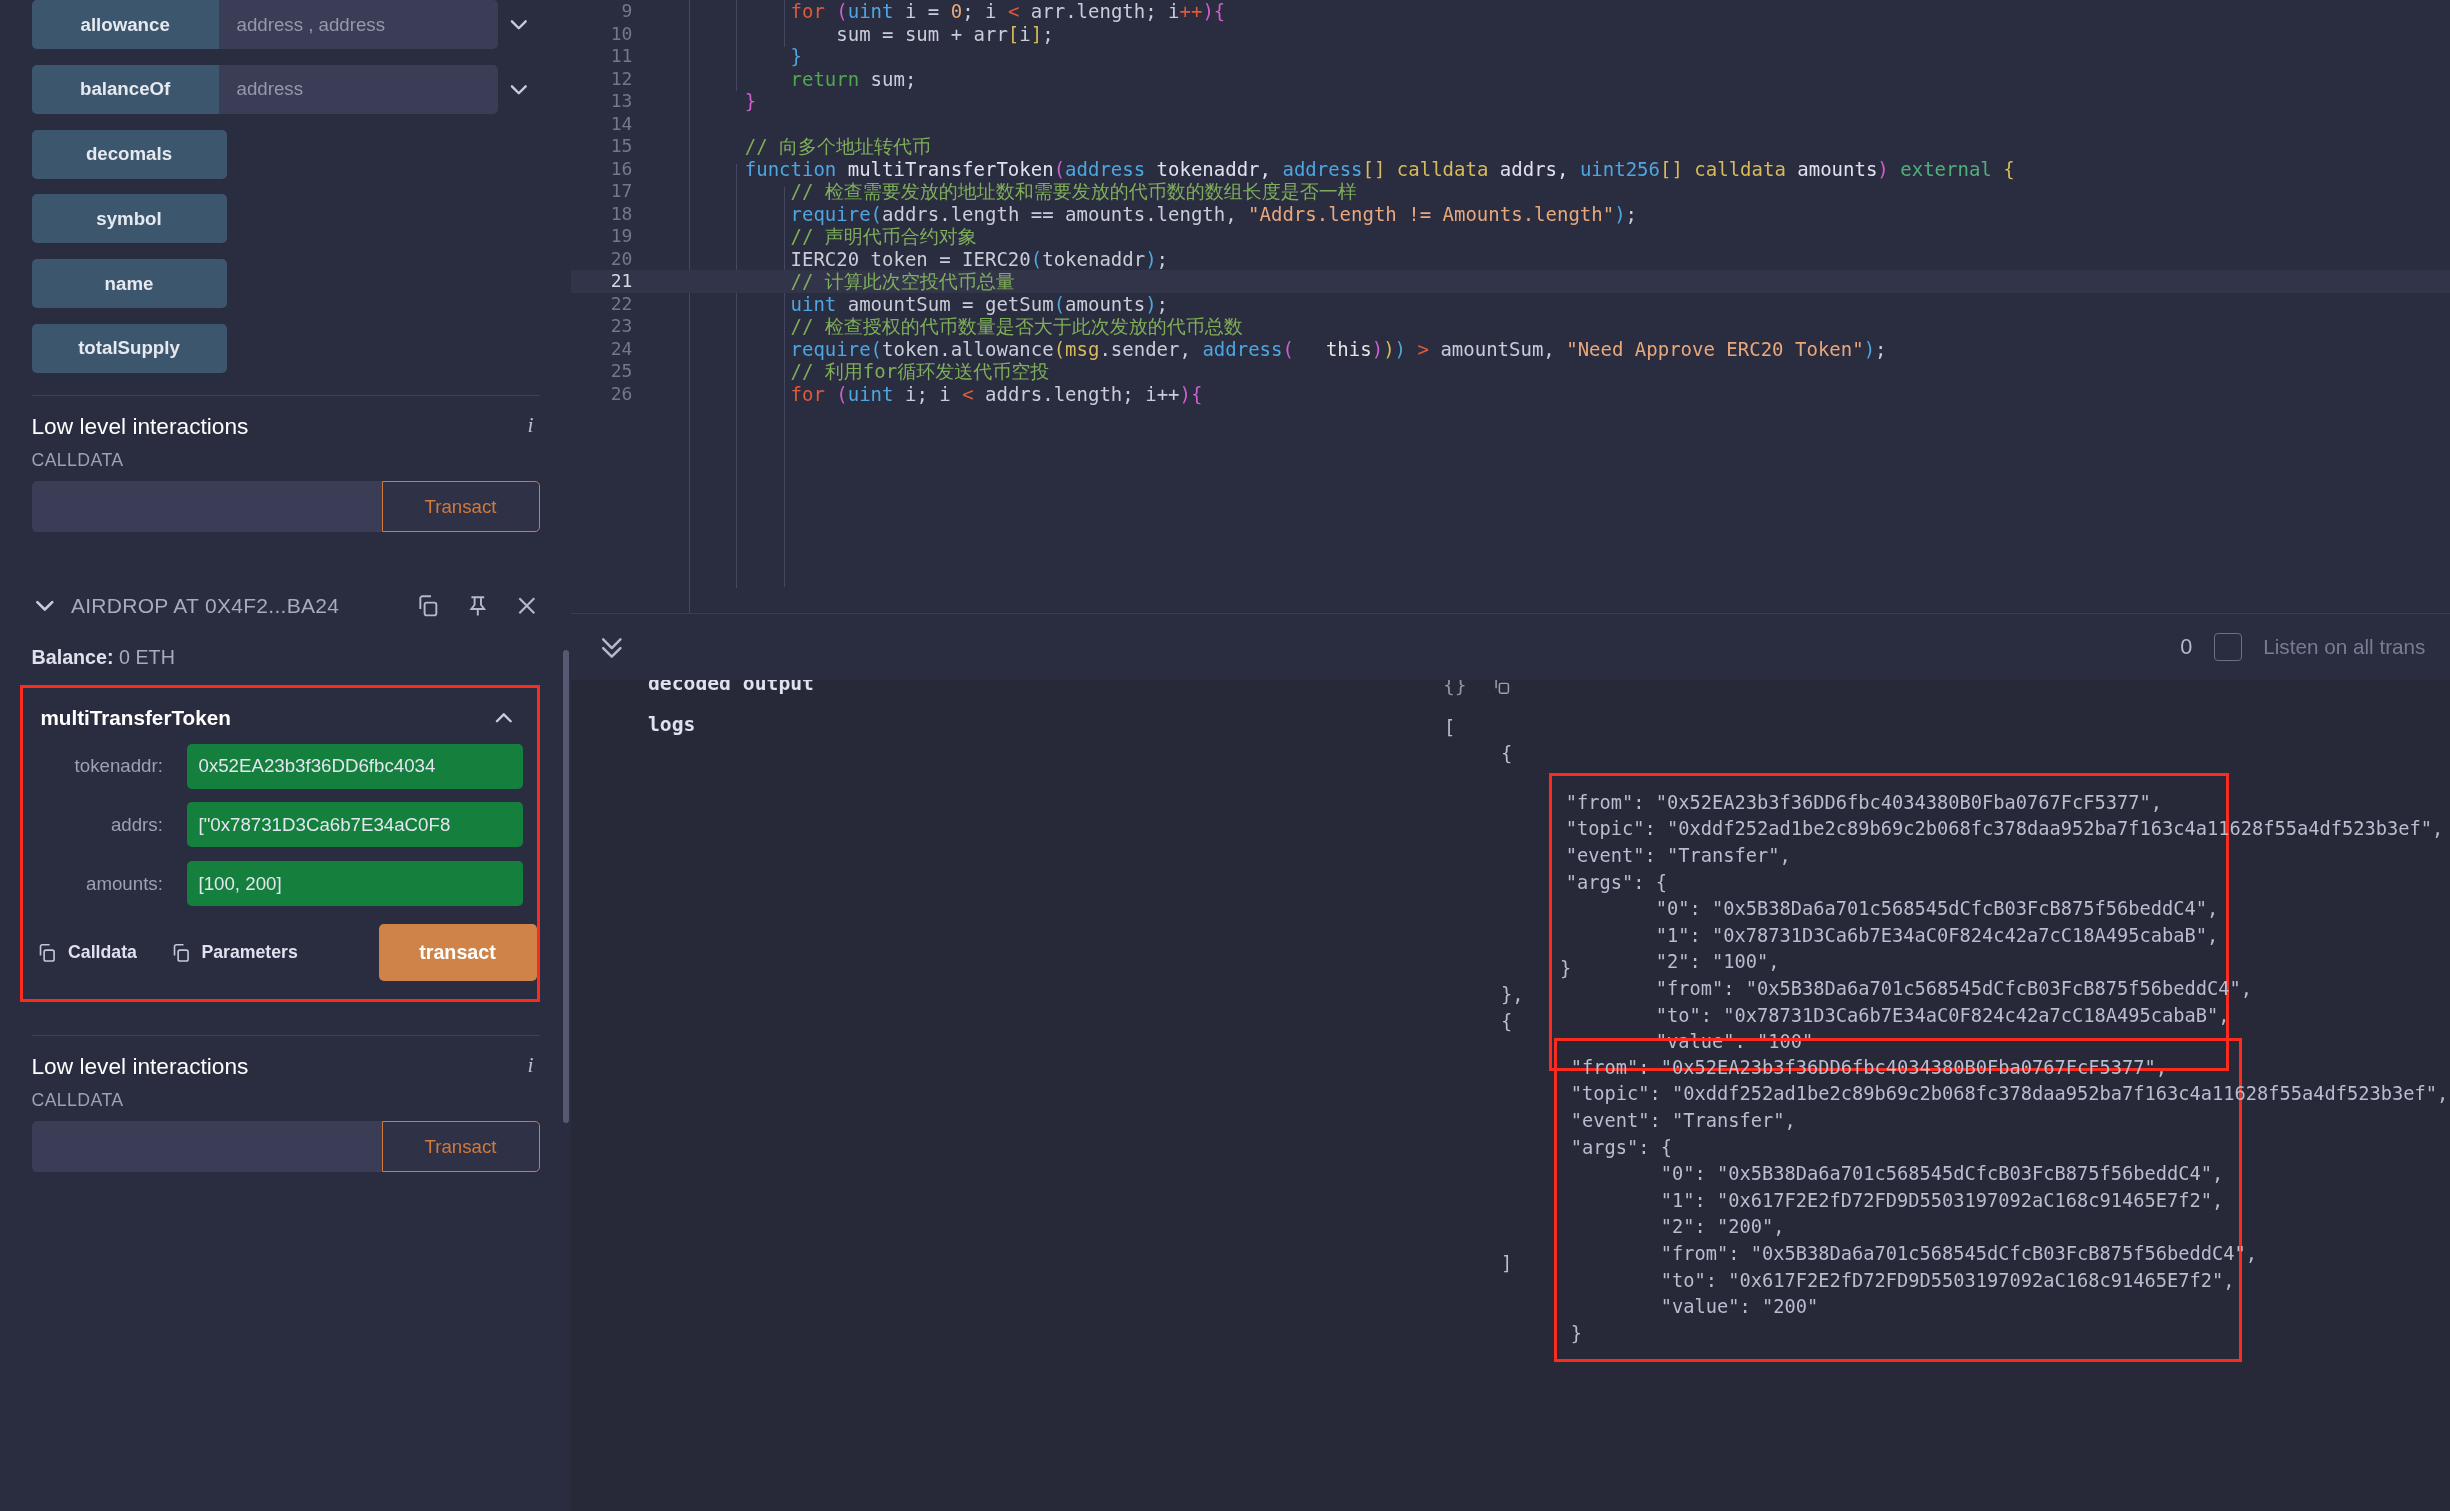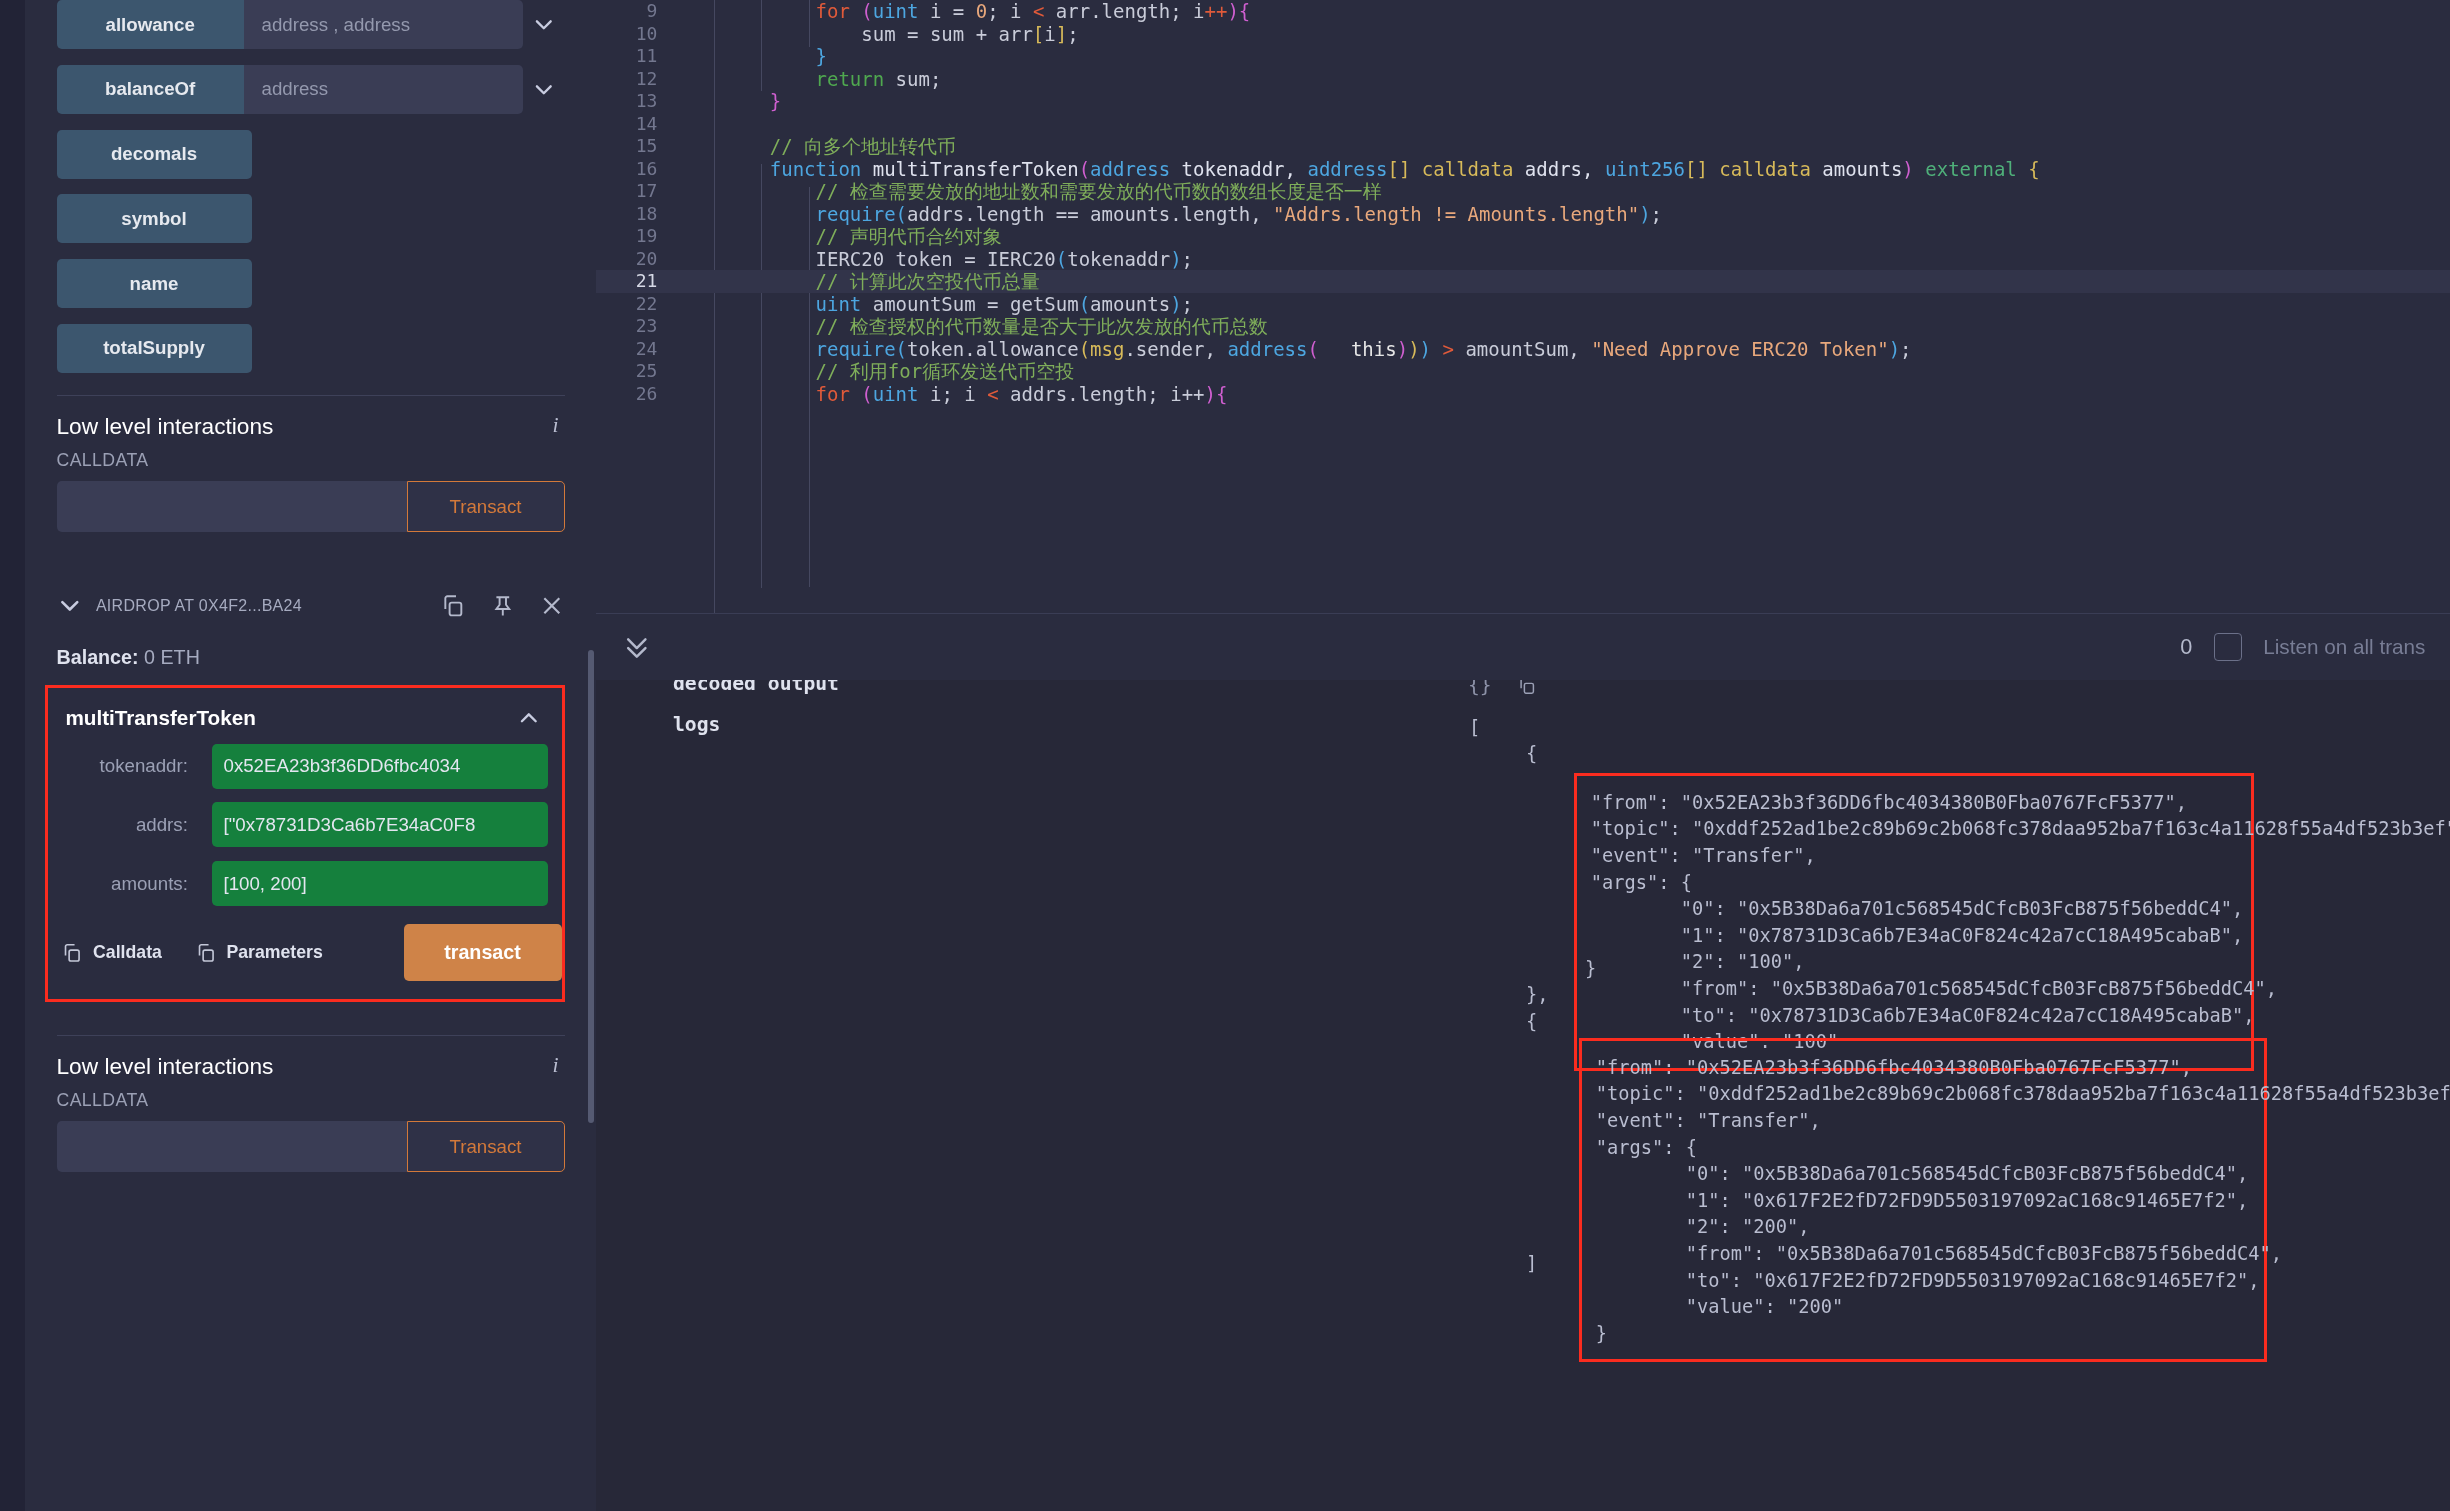--- a/index.html
+++ b/index.html
@@ -2,21 +2,21 @@
 <html><head>
 <meta charset="utf-8">
 <style>
   * { box-sizing: border-box; margin: 0; padding: 0; }
   html, body {
     width: 2451px; height: 1511px;
     background: #222336;
     font-family: "Liberation Sans", sans-serif;
     overflow: hidden;
   }
-  .app { position: relative; width: 2451px; height: 1511px; display: flex; padding-left: 25px; }
+  .app { position: relative; width: 2451px; height: 1511px; display: flex; }
 
   
   .left-panel {
     width: 571px; height: 1511px;
     background: #2a2c3f;
     position: relative;
     flex: 0 0 571px;
     overflow: hidden;
   }
   .lp-inner { padding: 0 31.5px; }
@@ -68,21 +68,21 @@
     border-radius: 0 4.9px 4.9px 0; font-size: 18.7px;
     display: flex; align-items: center; justify-content: center;
     cursor: pointer;
   }
 
   .contract-head {
     display: flex; align-items: center; gap: 13.8px;
     margin-top: 61px; color: #a6abc0;
   }
   .contract-head .chev { width: 25.6px; height: 25.6px; color: #c8cce0; }
-  .contract-title { font-size: 16px; color: #a6abc0; letter-spacing: 0.3px; flex: 1; }
+  .contract-title { font-size: 21px; color: #a6abc0; letter-spacing: 0.3px; flex: 1; }
   .ci { width: 25.6px; height: 25.6px; color: #b4b9cc; cursor: pointer; }
 
   .balance { margin-top: 27.6px; font-size: 19.7px; color: #a6abc0; }
   .balance b { color: #dfe2ee; }
 
   
   .redbox { border: 3px solid #fb2c1f; }
 
   .fncard {
     position: relative; padding: 17.7px 0 17.7px 0;

